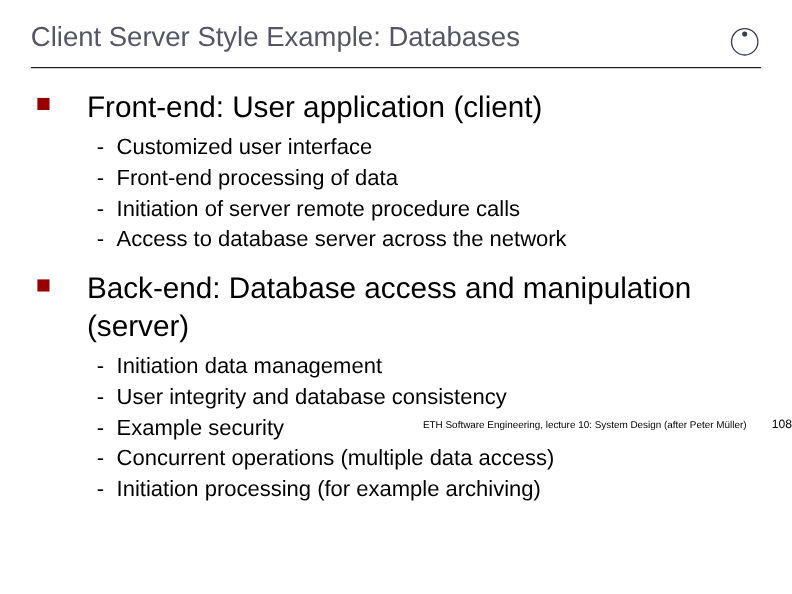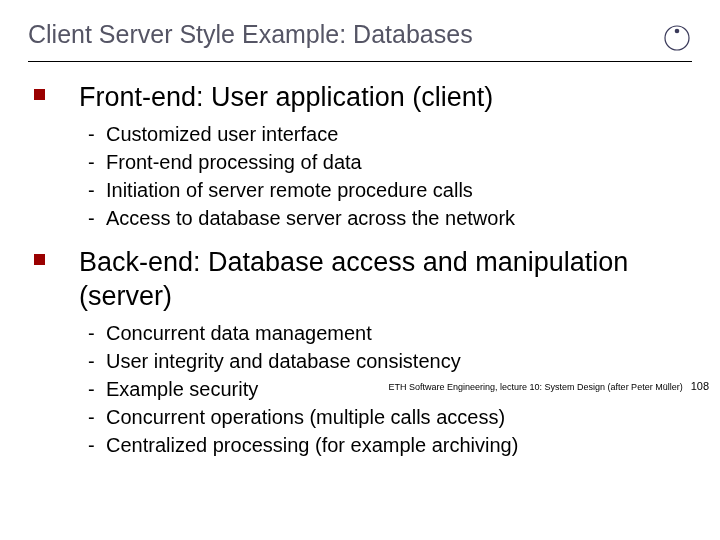--- a/index.html
+++ b/index.html
@@ -77,26 +77,26 @@
     margin: 0 0 2px 0;
   }
   .dash {
     width: 18px;
     flex-shrink: 0;
     text-align: left;
   }
   .footer {
     position: absolute;
     bottom: 8px;
-    right: 11px;
+    right: 0;
     font-size: 9px;
     color: #000000;
     display: flex;
     align-items: baseline;
-    gap: 8px;
+    gap: 23px;
   }
   .footer .pagenum {
     font-size: 11px;
   }
 </style>
 </head>
 <body>
 
 <div class="slide">
 
@@ -137,37 +137,37 @@
         </li>
     </ul>
 
     <div class="top-item">
       <span class="square-bullet"></span>
       <span class="top-text">Back-end: Database access and manipulation (server)</span>
     </div>
     <ul class="sub-list">
       <li>
           <span class="dash">-</span>
-          <span>Concurrent data management</span>
+          <span>Initiation data management</span>
         </li>
       <li>
           <span class="dash">-</span>
           <span>User integrity and database consistency</span>
         </li>
       <li>
           <span class="dash">-</span>
           <span>Example security</span>
         </li>
       <li>
           <span class="dash">-</span>
-          <span>Concurrent operations (multiple calls access)</span>
+          <span>Concurrent operations (multiple data access)</span>
         </li>
       <li>
           <span class="dash">-</span>
-          <span>Centralized processing (for example archiving)</span>
+          <span>Initiation processing (for example archiving)</span>
         </li>
     </ul>
 
   </div>
 
   <div class="footer">
     <span>ETH Software Engineering, lecture 10: System Design (after Peter Müller)</span>
     <span class="pagenum">108</span>
   </div>
 

